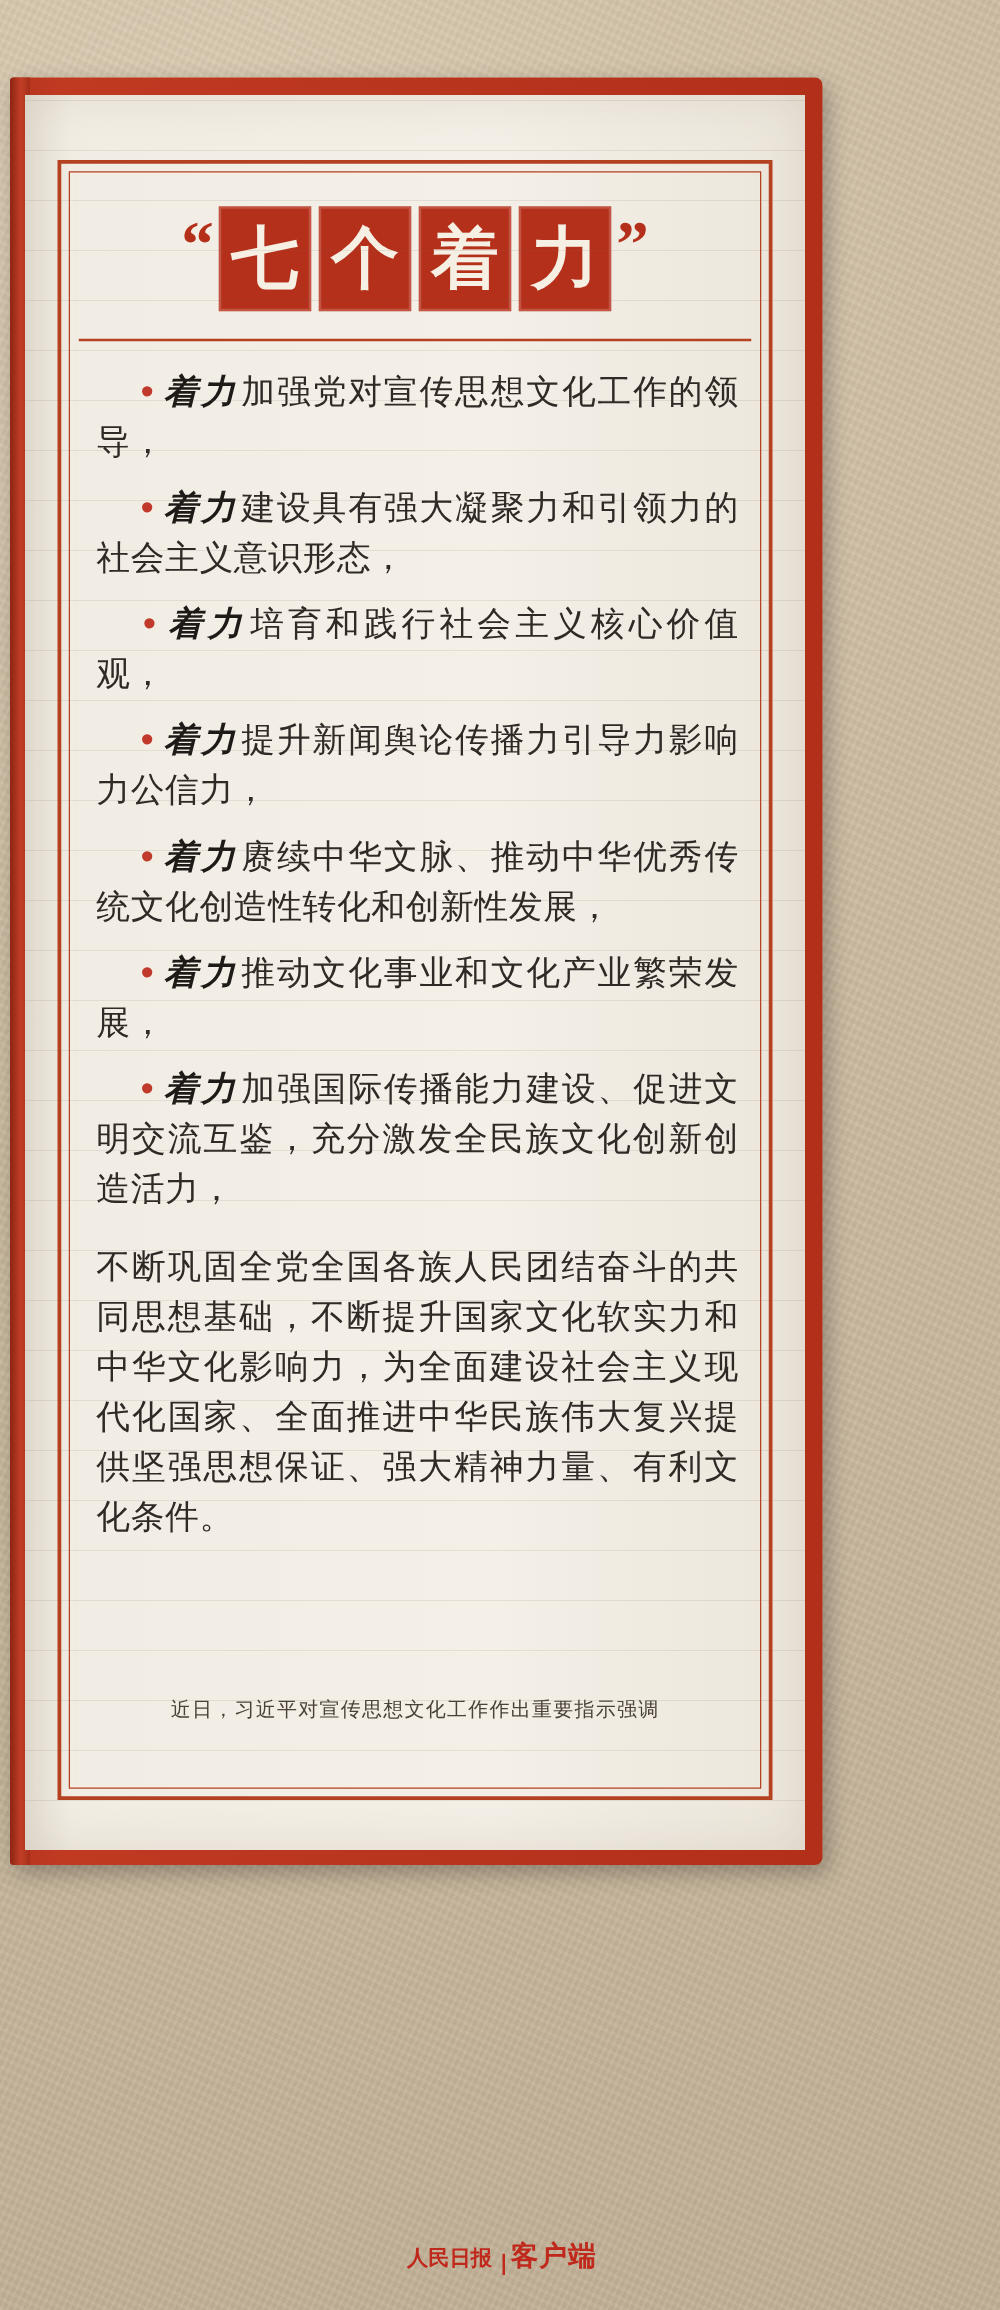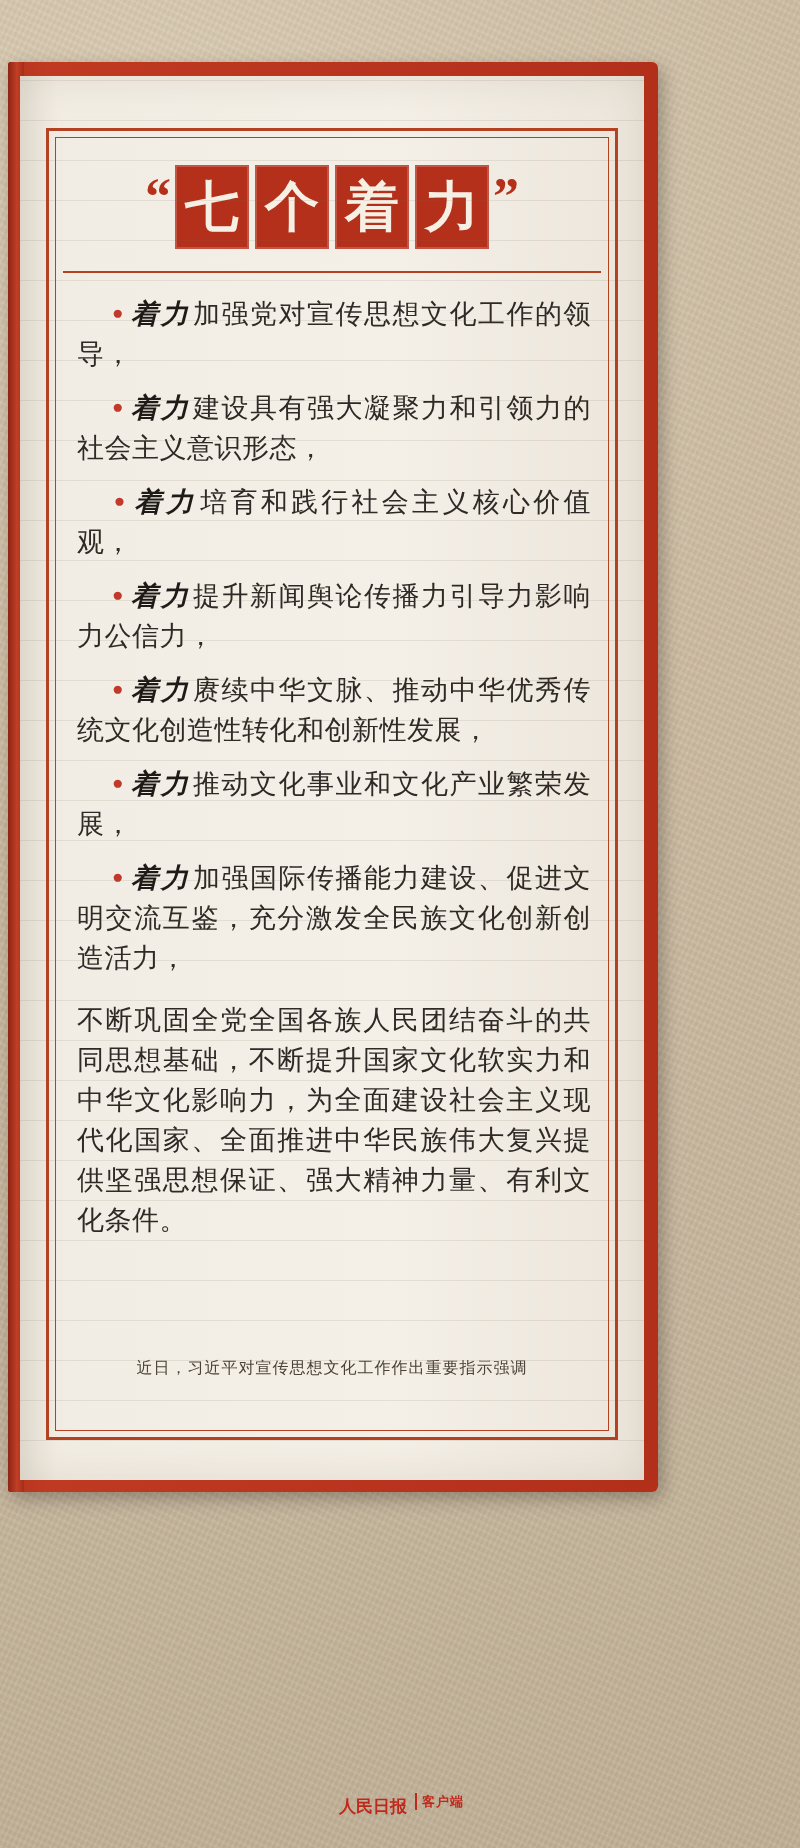--- a/index.html
+++ b/index.html
@@ -201,40 +201,40 @@
     color: #4a4238;
     letter-spacing: 1px;
   }
 
   
   .logo-bar {
     position: absolute;
     left: 0; right: 0;
     bottom: 28px;
     display: flex;
-    align-items: flex-start;
+    align-items: flex-end;
     justify-content: center;
     gap: 2px;
   }
   .logo-mark {
     font-size: 17px;
     font-weight: bold;
     color: #c0281c;
     letter-spacing: 0px;
     border: 1px solid transparent;
     padding: 1px 2px;
   }
   .logo-sep {
     width: 2px;
     height: 17px;
     background: #c0281c;
     margin: 0 3px;
   }
   .logo-text {
-    font-size: 13px;
+    font-size: 22px;
     font-weight: bold;
     color: #c0281c;
     letter-spacing: 1px;
   }
 </style>
 </head>
 <body>
 
 <div id="page">
 

